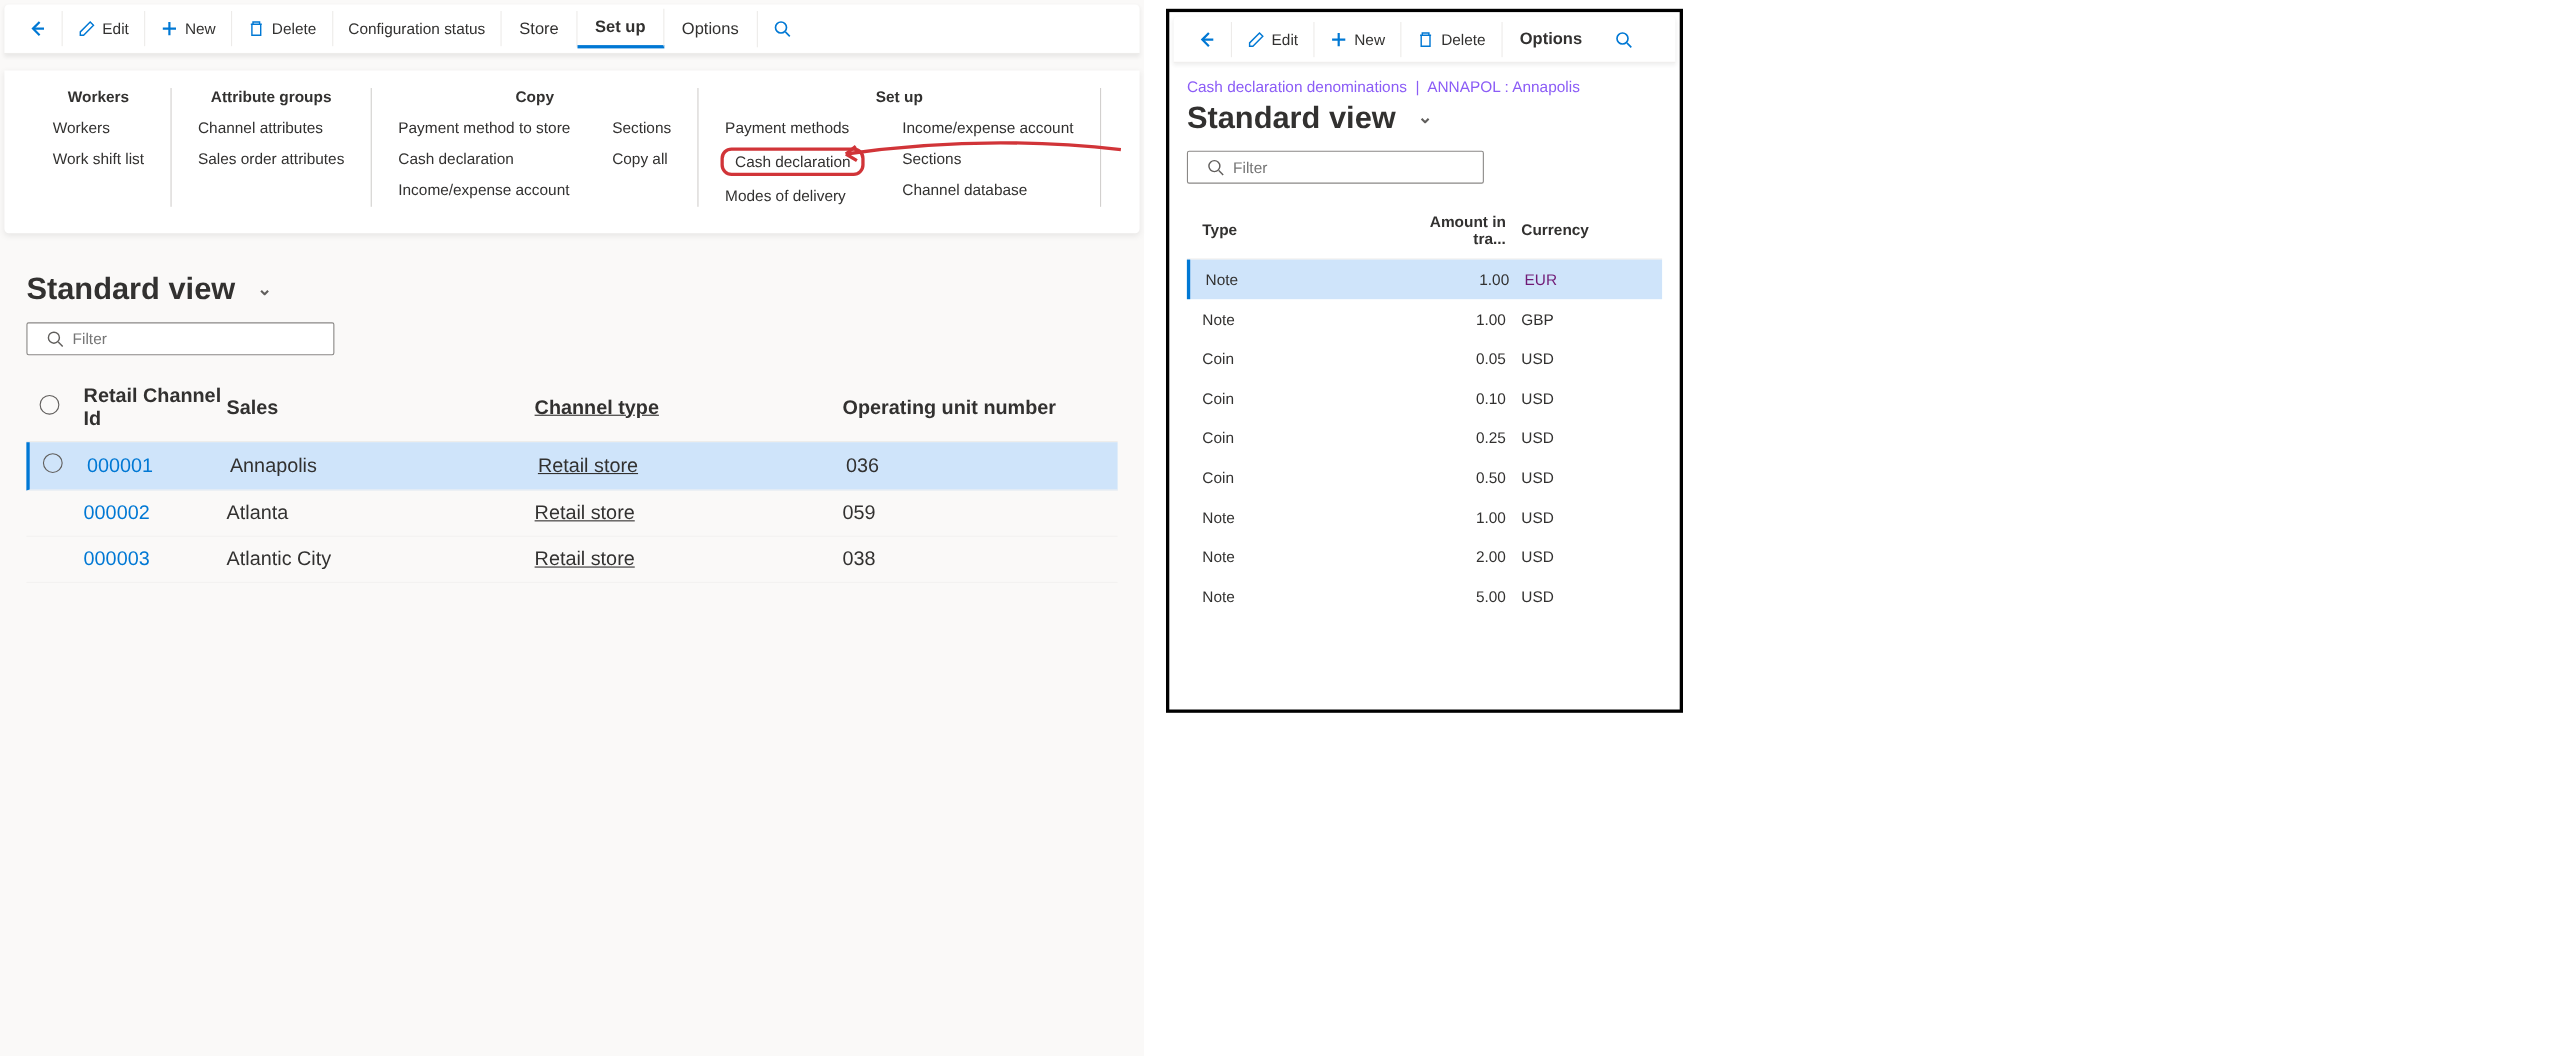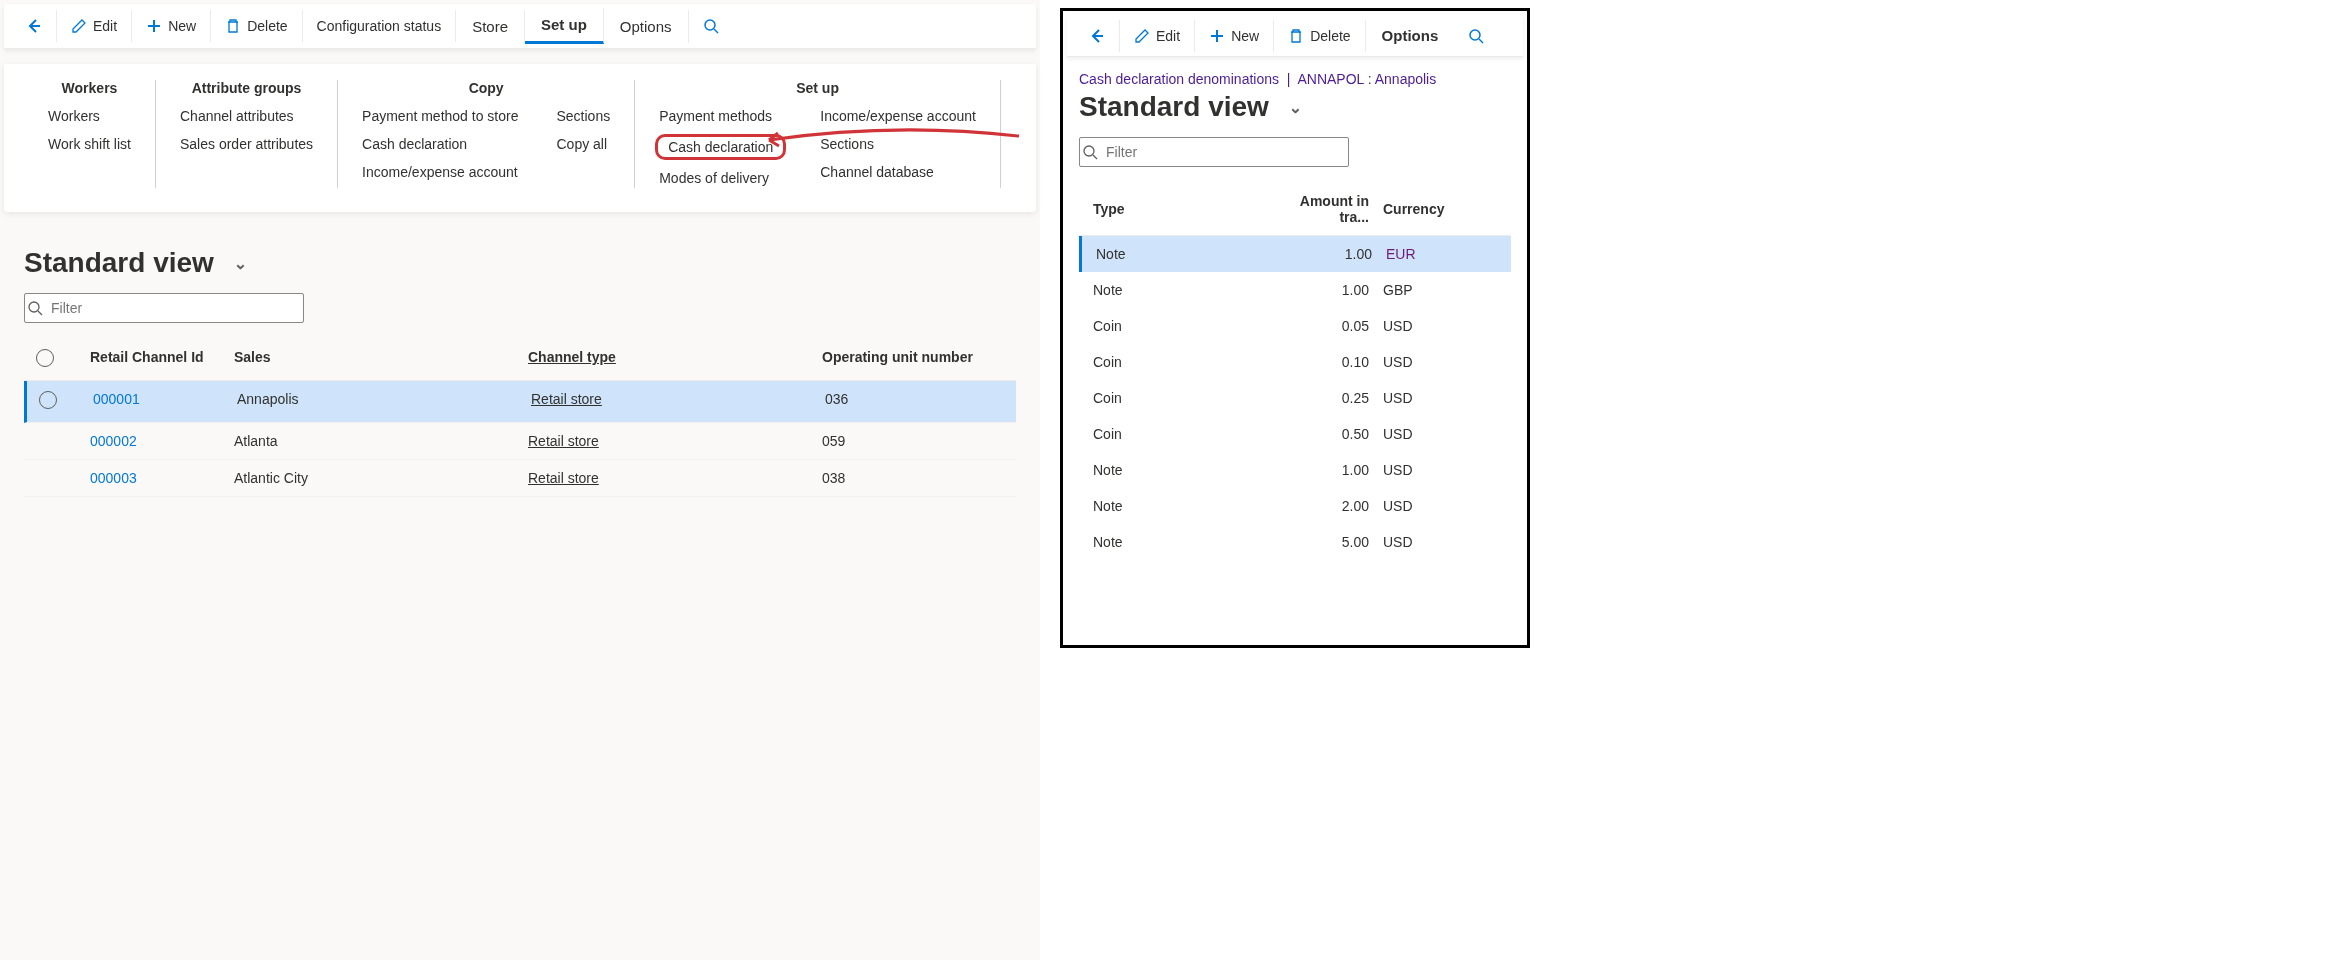--- a/index.html
+++ b/index.html
@@ -106,62 +106,61 @@
   }
   .arrow-svg {
     position: absolute;
     pointer-events: none;
   }
   .content-area {
     padding: 20px 24px;
   }
   .breadcrumb-line {
     font-size: 14px;
-    color: #4c1d95;
+    color: #8b5cf6;
     margin-bottom: 4px;
   }
   .view-title {
     font-size: 28px;
     font-weight: 600;
     display: flex;
     align-items: center;
     gap: 20px;
     margin-bottom: 14px;
   }
   .chevron-down {
     font-size: 16px;
     color: #605e5c;
   }
   .filter-box {
     border: 1px solid #8a8886;
     border-radius: 2px;
-    padding: 6px 2px;
+    padding: 6px 17px;
     width: 280px;
     display: flex;
     align-items: flex-start;
     gap: 8px;
     background: #fff;
     margin-bottom: 16px;
   }
   .filter-box input {
     border: none;
     outline: none;
     font-size: 14px;
     flex: 1;
     background: transparent;
   }
   .grid {
     width: 100%;
   }
   .grid-header, .grid-row {
     display: flex;
-    align-items: flex-start;
+    align-items: center;
     padding: 10px 12px;
-    font-size: 14px;
-    gap: 14px;
+    font-size: 18px;
   }
   .grid-header {
     font-weight: 600;
     border-bottom: 1px solid #edebe9;
   }
   .grid-row {
     border-bottom: 1px solid #f3f2f1;
   }
   .grid-row.selected {
     background: #cfe4fa;

